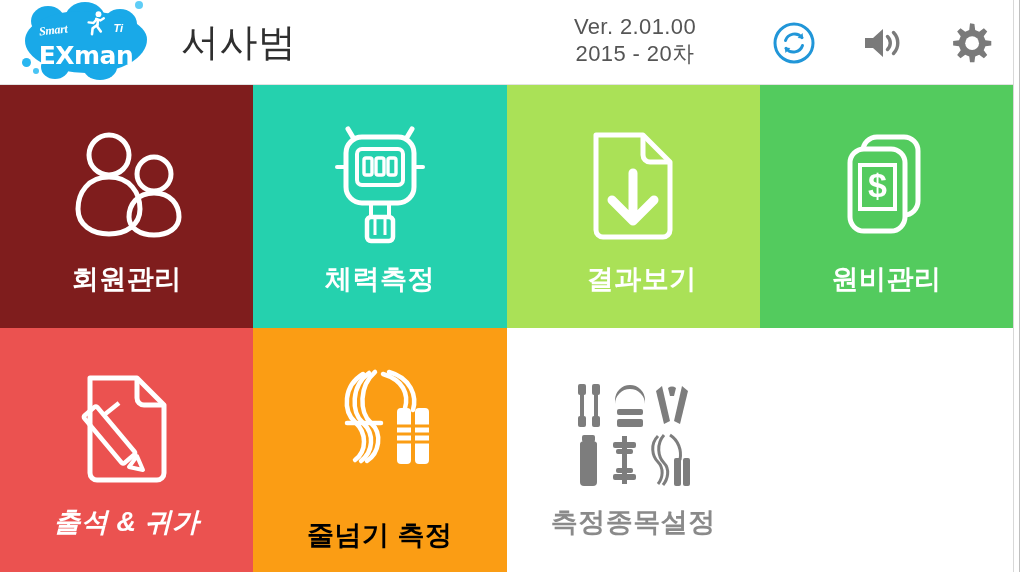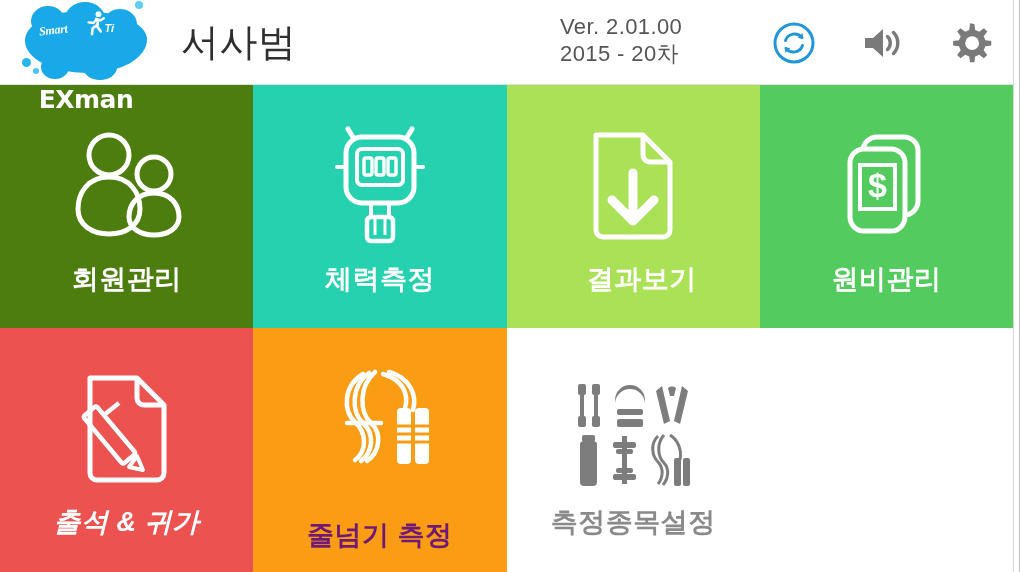--- a/index.html
+++ b/index.html
@@ -33,37 +33,36 @@
   .logo-dot-1 { position:absolute; width:9px; height:9px; background:#29b6f0; border-radius:50%; left:-3px; bottom:6px; }
   .logo-dot-2 { position:absolute; width:6px; height:6px; background:#49c4f4; border-radius:50%; left:8px; bottom:-1px; }
   .logo-dot-3 { position:absolute; width:8px; height:8px; background:#5fcdf6; border-radius:50%; right:4px; top:-10px; }
   .logo-smart {
     position:absolute; left:14px; top:12px; z-index:4;
     font-size:12px; font-style:italic; font-weight:bold; color:#ffffff;
     font-family:"Liberation Serif",serif; letter-spacing:-0.3px;
     transform:rotate(-6deg);
   }
   .logo-ti {
-    position:absolute; right:33px; top:11px; z-index:4;
+    position:absolute; right:24px; top:11px; z-index:4;
     font-size:11px; font-weight:bold; font-style:italic; color:#ffffff;
   }
   .logo-runner { position:absolute; left:54px; top:-2px; z-index:5; }
   .logo-exman {
     position:absolute; left:0; right:0; top:30px; z-index:4; text-align:center;
     font-size:25px; font-weight:bold; color:#ffffff; letter-spacing:-0.5px;
     font-family:"DejaVu Sans",sans-serif;
-    margin-top:44px;
   }
   .app-title {
     margin-left:34px; font-size:38px; color:#2f2f2f; font-weight:500;
     letter-spacing:0.5px; flex:0 0 auto;
   }
   .version-block {
     position:absolute; left:560px; top:14px; width:150px;
-    text-align:left; color:#555555; line-height:1.22;
+    text-align:center; color:#555555; line-height:1.22;
   }
   .version-line { font-size:22px; letter-spacing:0.4px; white-space:nowrap; }
 
   .header-icons { position:absolute; right:20px; top:0; height:85px; display:flex; align-items:center; gap:42px; }
   .hicon { width:46px; height:46px; display:flex; align-items:center; justify-content:center; cursor:pointer; }
 
   
   .grid {
     position:absolute; top:85px; left:0; width:1013px; height:487px;
     display:grid; grid-template-columns:repeat(4,1fr); grid-template-rows:243px 244px;
@@ -155,21 +154,21 @@
                    L23.2 10.4 Z" fill="#7a7a7a"></path>
           <circle cx="26.2" cy="24.2" r="7.2" fill="#ffffff"></circle>
         </svg>
       </div>
 
     </div>
   </div>
 
   <div class="grid">
 
-    <div class="tile" style="background:#4d7c0f">
+    <div class="tile" style="background:#7f1d1d">
       <div class="tile-icon">
         <svg width="122" height="120" viewBox="0 0 122 120">
           <circle cx="43" cy="28" r="20" fill="none" stroke="#fff" stroke-width="5"></circle>
           <path d="M43 50 C22 50 12 66 12 82 C12 98 26 107 43 107 C60 107 74 98 74 82 C74 66 64 50 43 50 Z" fill="none" stroke="#fff" stroke-width="5"></path>
           <circle cx="88" cy="47" r="17" fill="none" stroke="#fff" stroke-width="5"></circle>
           <path d="M88 66 C71 66 63 78 63 90 C63 101 74 108 88 108 C102 108 113 101 113 90 C113 78 105 66 88 66 Z" fill="none" stroke="#fff" stroke-width="5"></path>
         </svg>
       </div>
       <div class="tile-label" style="color: rgb(255, 255, 255);">회원관리</div>
     </div>
@@ -238,21 +237,21 @@
           <path d="M54 16 C38 30 38 56 50 67 C62 78 58 97 46 105" fill="none" stroke="#fff" stroke-width="4.5" stroke-linecap="round"></path>
           <path d="M26 67 H60" stroke="#fff" stroke-width="4.5" stroke-linecap="round"></path>
           <path d="M62 18 C82 24 88 38 84 52" fill="none" stroke="#fff" stroke-width="4.5" stroke-linecap="round"></path>
           <path d="M68 16 C90 22 96 40 92 54" fill="none" stroke="#fff" stroke-width="4.5" stroke-linecap="round"></path>
           <rect x="76" y="52" width="14" height="56" rx="4" fill="#fff"></rect>
           <rect x="94" y="52" width="14" height="56" rx="4" fill="#fff"></rect>
           <path d="M76 70 H90 M76 78 H90 M76 86 H90" stroke="#fb9d14" stroke-width="3"></path>
           <path d="M94 70 H108 M94 78 H108 M94 86 H108" stroke="#fb9d14" stroke-width="3"></path>
         </svg>
       </div>
-      <div class="tile-label" style="color: #701a75; margin-top: 39px;">줄넘기 측정</div>
+      <div class="tile-label" style="color: #000000; margin-top: 39px;">줄넘기 측정</div>
     </div>
 
 
     <div class="tile light" style="background:#ffffff">
       <div class="tile-icon">
         <svg width="126" height="112" viewBox="0 0 126 112" fill="#7d7d7d">
 
           <rect x="8" y="6" width="8" height="11" rx="2"></rect>
           <rect x="10" y="17" width="4" height="21"></rect>
           <rect x="8" y="38" width="8" height="11" rx="2"></rect>

